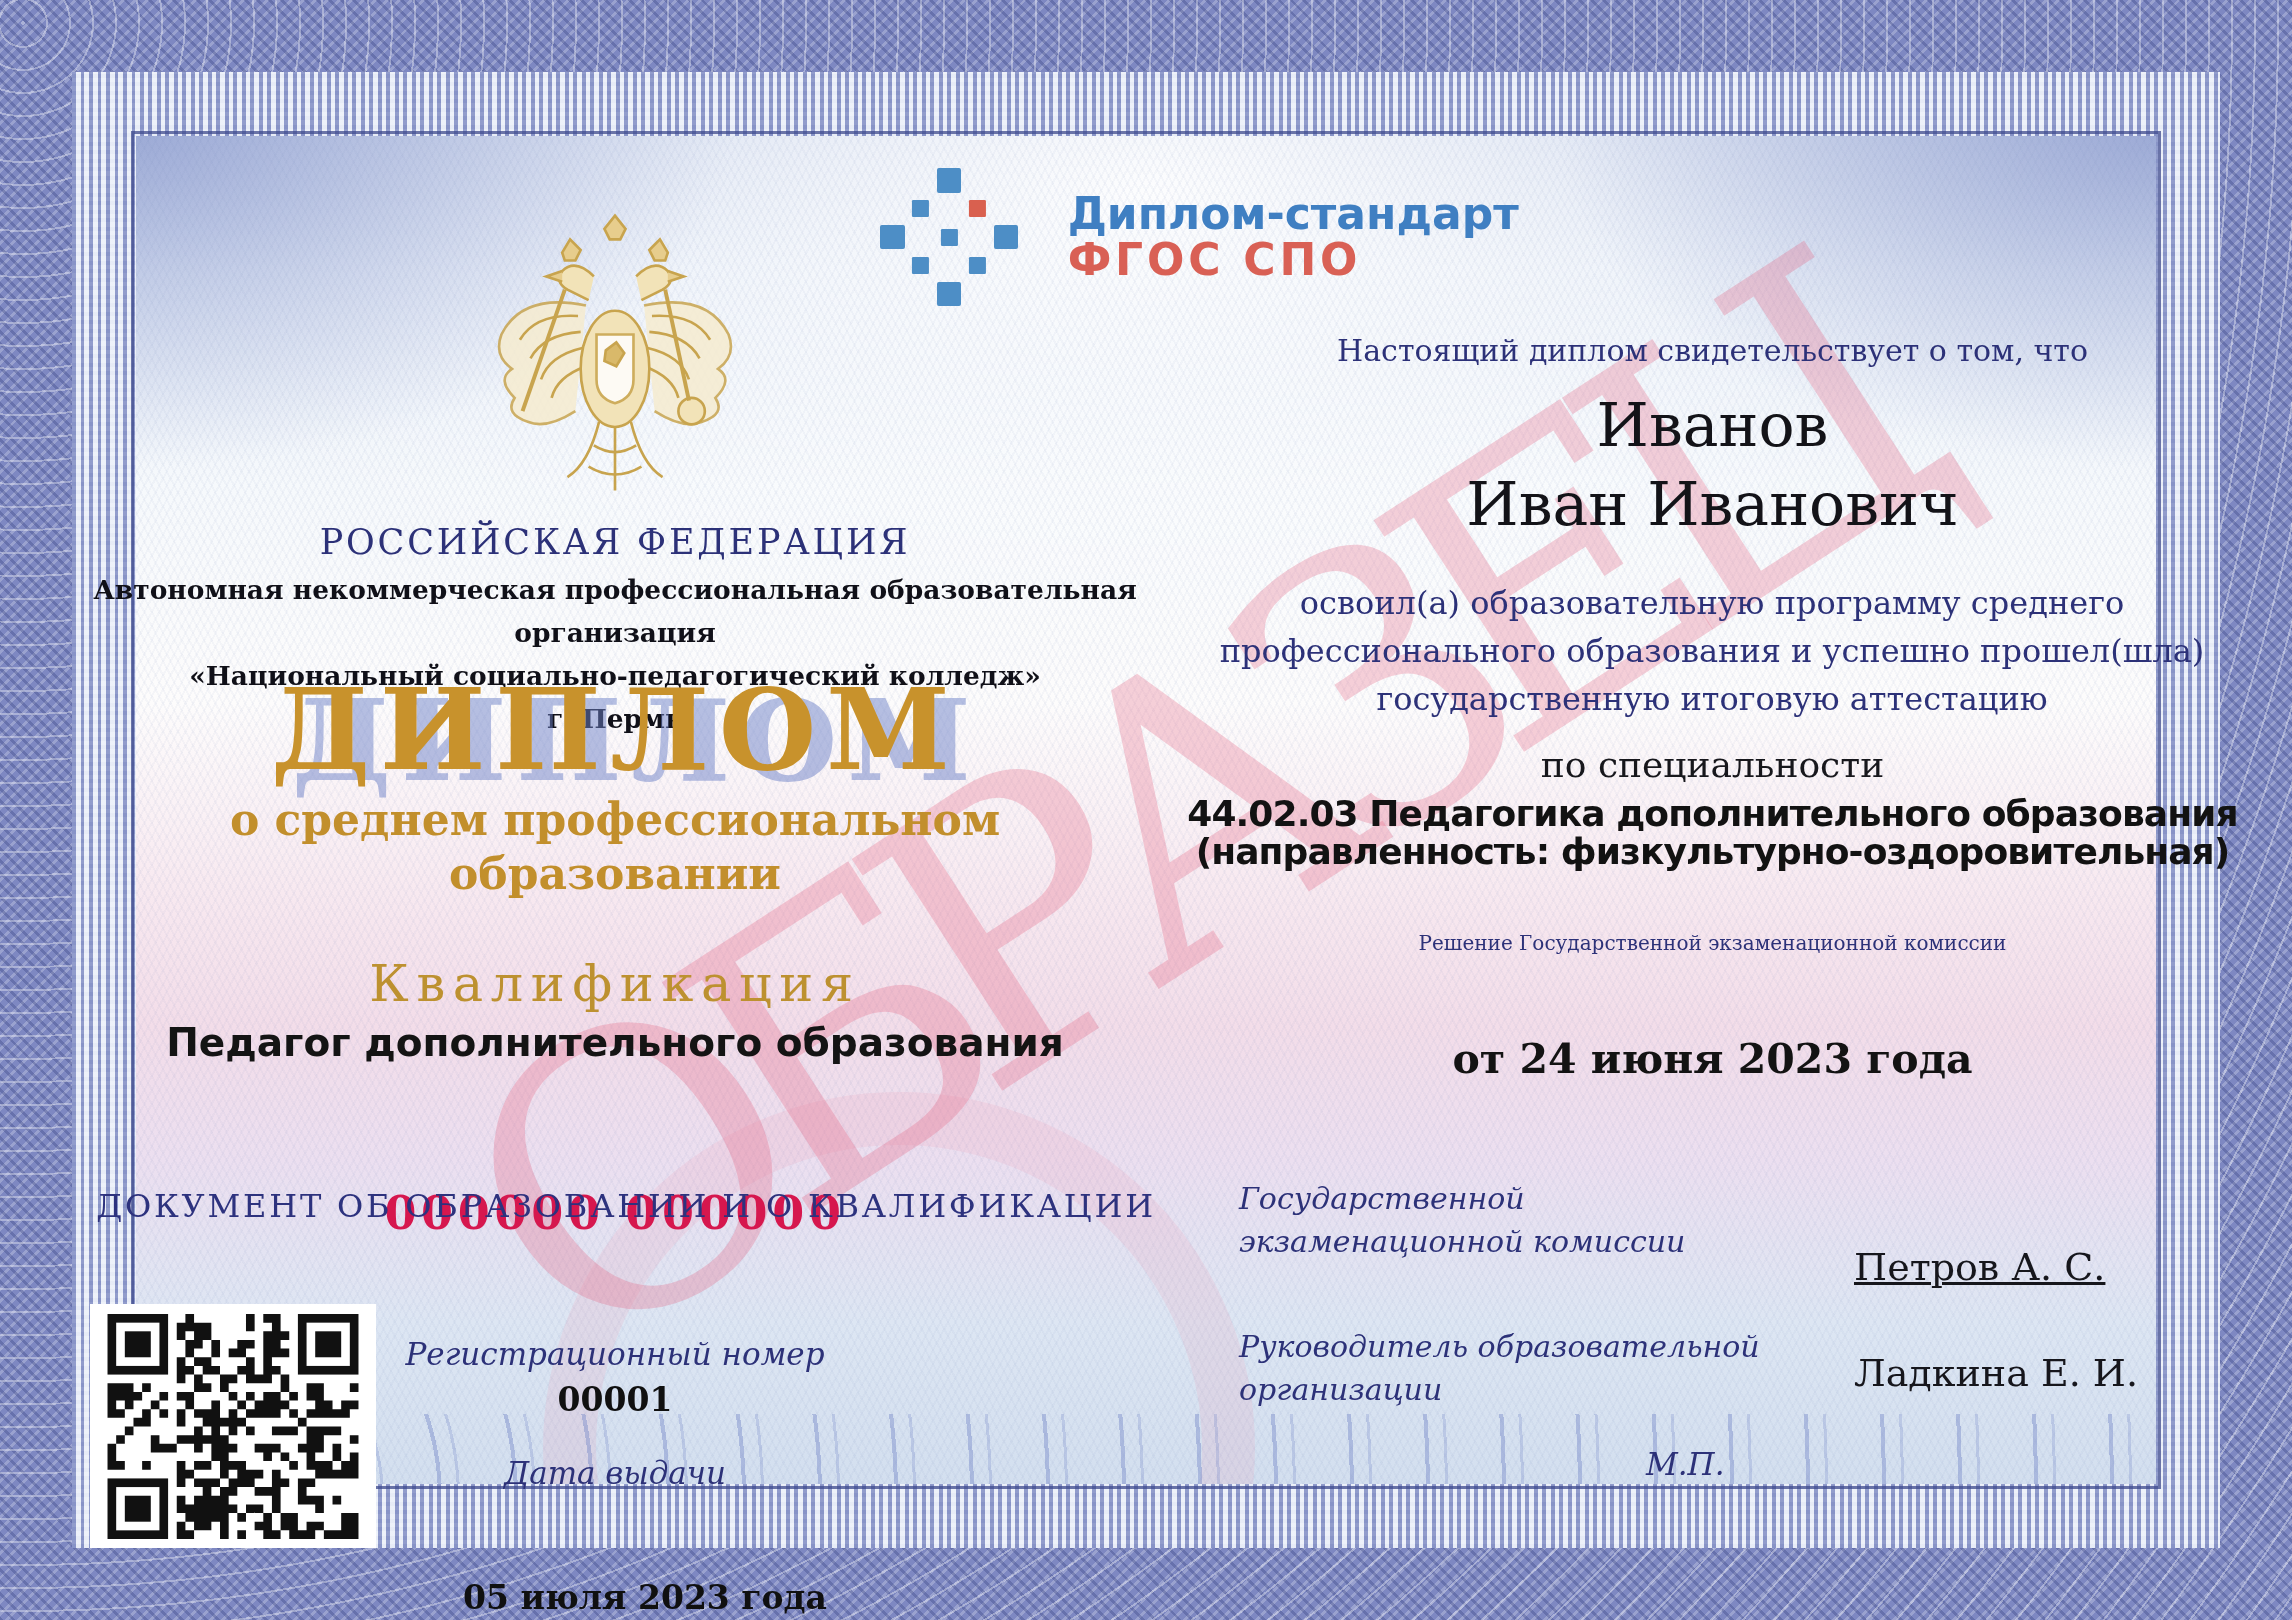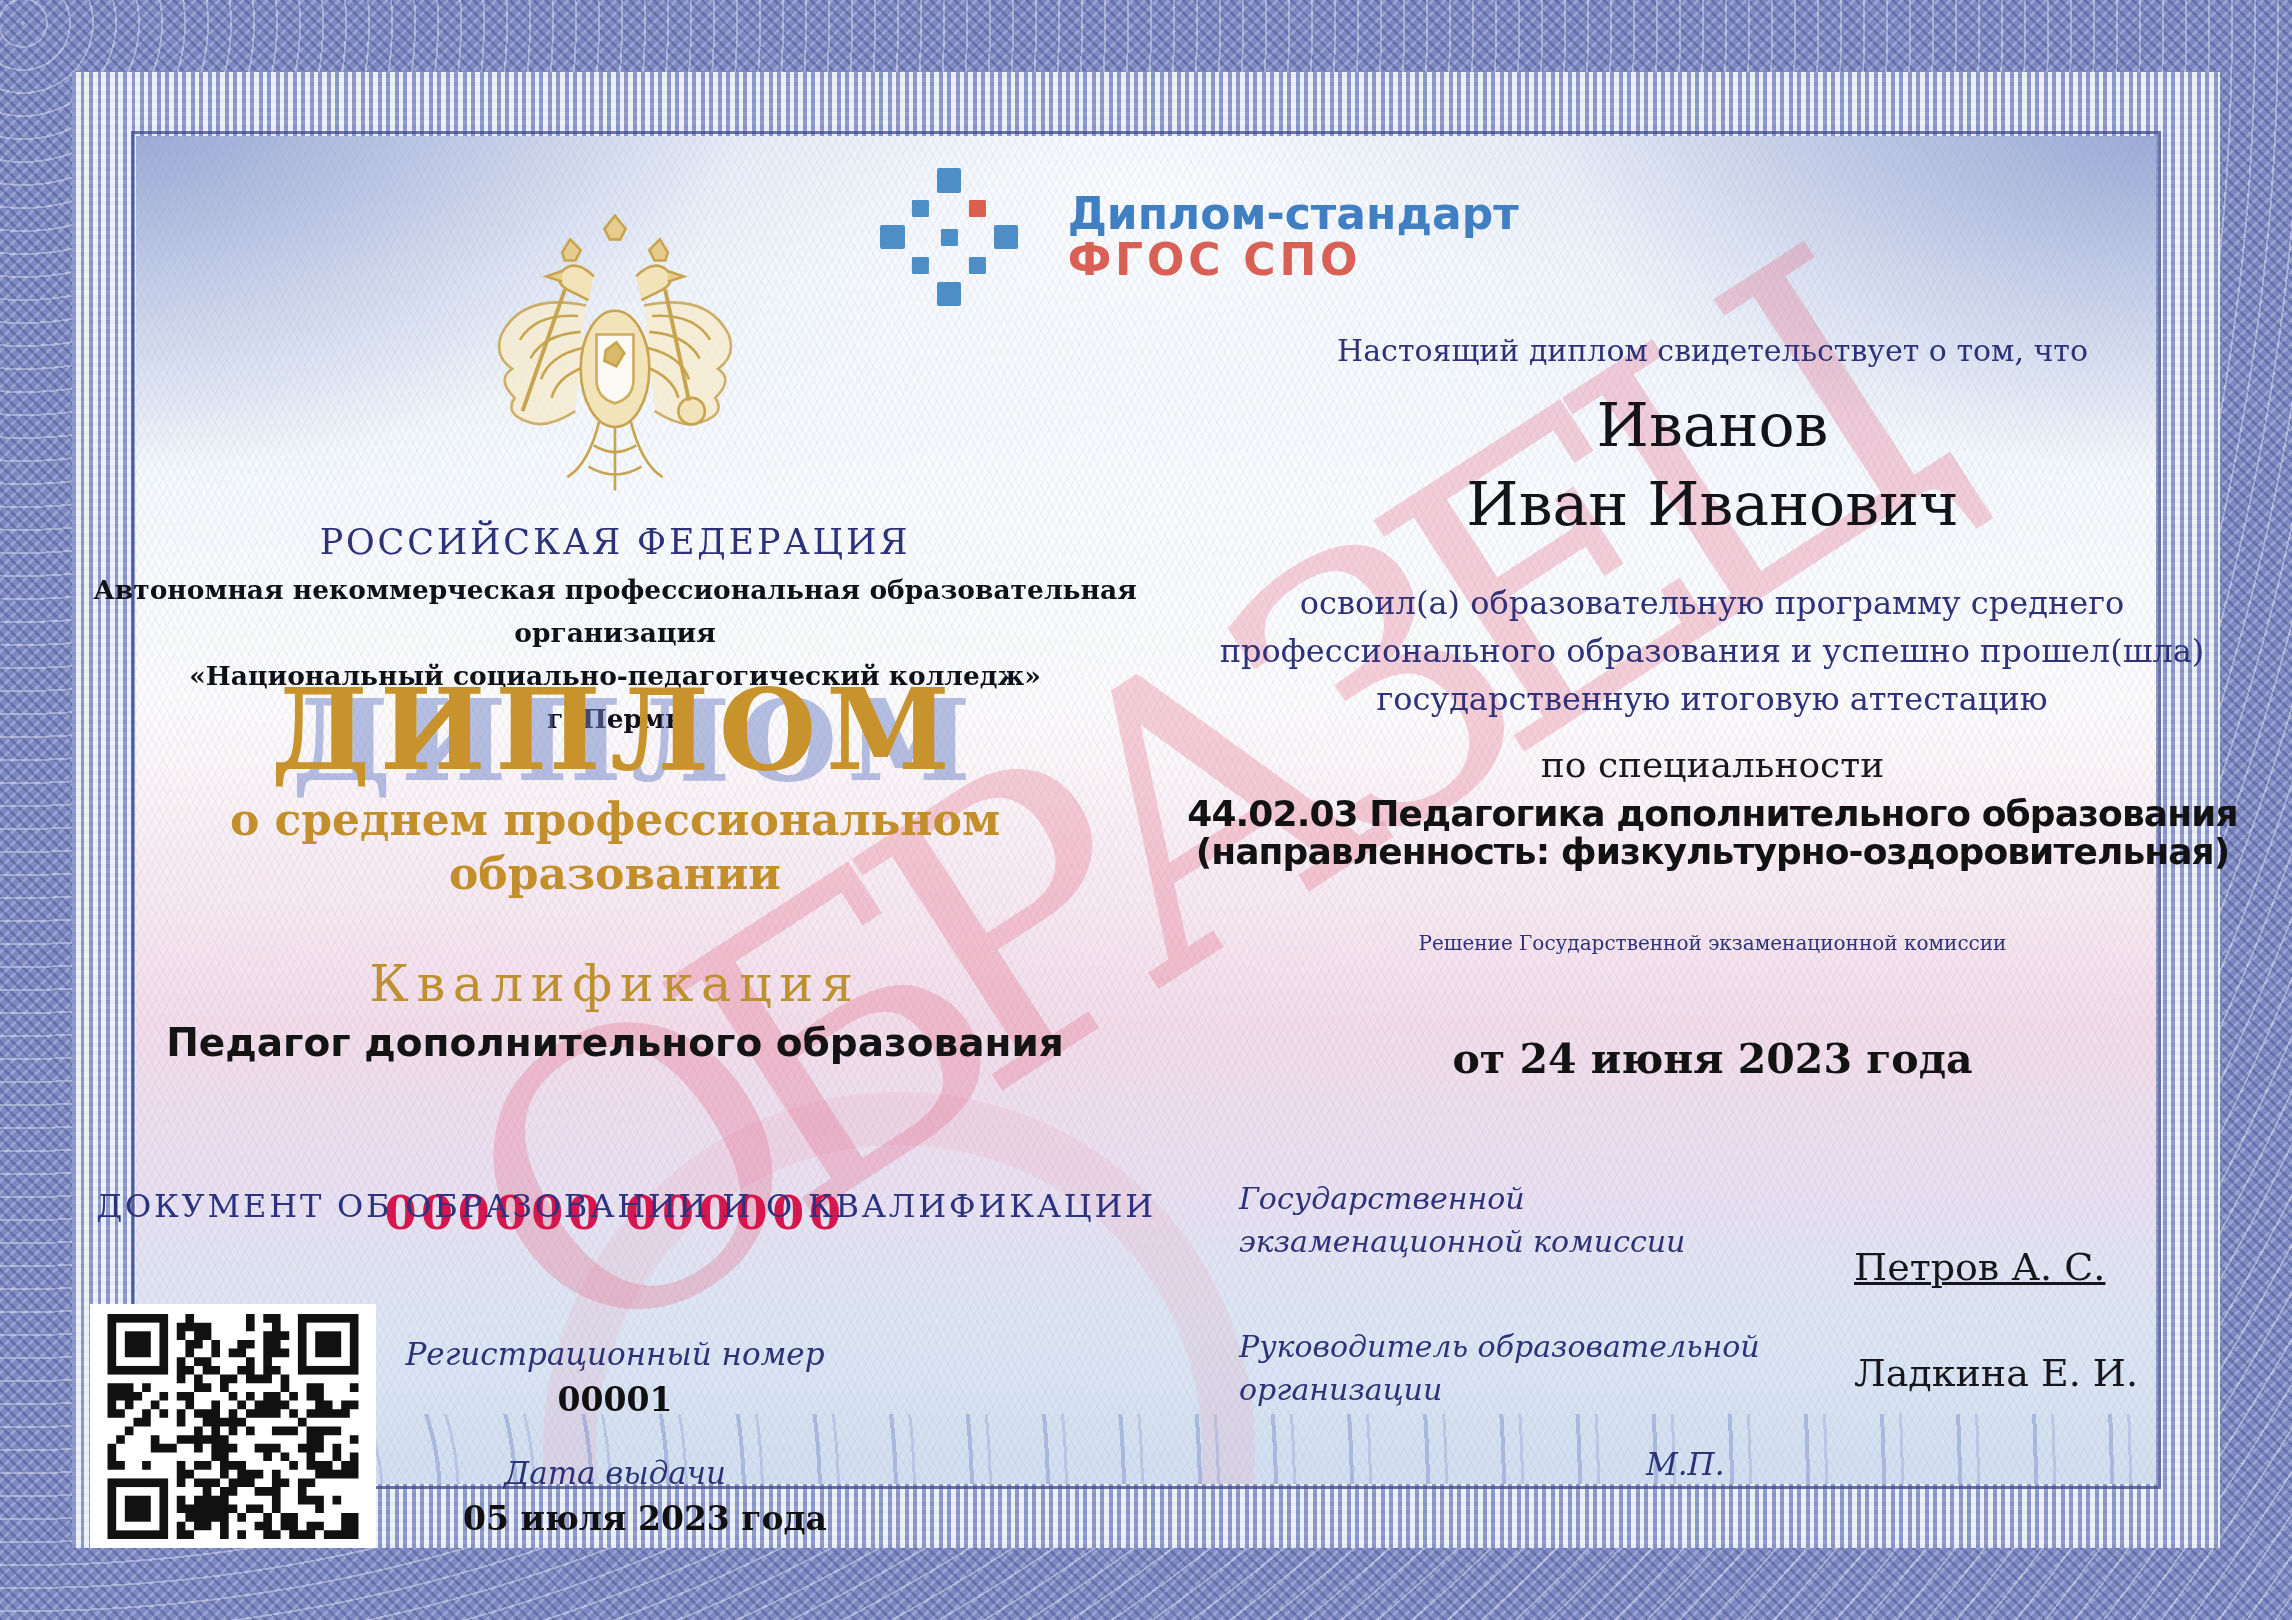--- a/index.html
+++ b/index.html
@@ -196,21 +196,21 @@
       <div class="gold-sub">о среднем профессиональном</div>
       <div class="gold-sub">образовании</div>
     </div>
     <div class="abs ctr qual-label" style="top:954px;width:100%;">Квалификация</div>
     <div class="abs ctr qual-value" style="top:1020px;width:100%;">Педагог дополнительного образования</div>
     <div class="abs ctr serial" style="top:1186px;width:100%;">000000 000000</div>
     <div class="abs ctr doc-caption" style="top:1187px;width:100%;">ДОКУМЕНТ ОБ ОБРАЗОВАНИИ И О КВАЛИФИКАЦИИ</div>
     <div class="abs ctr script reg-label" style="top:1336px;width:100%;">Регистрационный номер</div>
     <div class="abs ctr reg-value" style="top:1380px;width:100%;">00001</div>
     <div class="abs ctr script reg-label" style="top:1455px;width:100%;">Дата выдачи</div>
-    <div class="abs ctr reg-value" style="top:1499px;width:100%;padding-left:30px;">05 июля 2023 года</div>
+    <div class="abs ctr reg-value" style="top:1578px;width:100%;padding-left:30px;">05 июля 2023 года</div>
   </div>
 
   <div class="qr-patch">
     <svg width="252" height="225" viewBox="0 0 29 26">
       <rect width="29" height="26" fill="#fff"></rect>
       <g id="qr-modules" fill="#111">
           <path d="M9 0h1v1h-1zM16 0h1v1h-1zM18 0h1v1h-1zM19 0h1v1h-1zM8 1h1v1h-1zM9 1h1v1h-1zM10 1h1v1h-1zM11 1h1v1h-1zM16 1h1v1h-1zM19 1h1v1h-1zM8 2h1v1h-1zM10 2h1v1h-1zM11 2h1v1h-1zM18 2h1v1h-1zM19 2h1v1h-1zM20 2h1v1h-1zM9 3h1v1h-1zM10 3h1v1h-1zM12 3h1v1h-1zM15 3h1v1h-1zM16 3h1v1h-1zM18 3h1v1h-1zM19 3h1v1h-1zM9 4h1v1h-1zM12 4h1v1h-1zM14 4h1v1h-1zM15 4h1v1h-1zM18 4h1v1h-1zM19 4h1v1h-1zM20 4h1v1h-1zM8 5h1v1h-1zM10 5h1v1h-1zM11 5h1v1h-1zM16 5h1v1h-1zM18 5h1v1h-1zM8 6h1v1h-1zM9 6h1v1h-1zM11 6h1v1h-1zM12 6h1v1h-1zM15 6h1v1h-1zM16 6h1v1h-1zM18 6h1v1h-1zM19 6h1v1h-1zM8 7h1v1h-1zM10 7h1v1h-1zM13 7h1v1h-1zM14 7h1v1h-1zM16 7h1v1h-1zM17 7h1v1h-1zM18 7h1v1h-1zM20 7h1v1h-1zM0 8h1v1h-1zM1 8h1v1h-1zM2 8h1v1h-1zM4 8h1v1h-1zM10 8h1v1h-1zM11 8h1v1h-1zM13 8h1v1h-1zM20 8h1v1h-1zM23 8h1v1h-1zM24 8h1v1h-1zM28 8h1v1h-1zM0 9h1v1h-1zM1 9h1v1h-1zM2 9h1v1h-1zM3 9h1v1h-1zM6 9h1v1h-1zM8 9h1v1h-1zM9 9h1v1h-1zM14 9h1v1h-1zM16 9h1v1h-1zM18 9h1v1h-1zM19 9h1v1h-1zM21 9h1v1h-1zM23 9h1v1h-1zM24 9h1v1h-1zM0 10h1v1h-1zM2 10h1v1h-1zM5 10h1v1h-1zM9 10h1v1h-1zM12 10h1v1h-1zM15 10h1v1h-1zM17 10h1v1h-1zM18 10h1v1h-1zM19 10h1v1h-1zM20 10h1v1h-1zM24 10h1v1h-1zM25 10h1v1h-1zM27 10h1v1h-1zM28 10h1v1h-1zM0 11h1v1h-1zM1 11h1v1h-1zM4 11h1v1h-1zM6 11h1v1h-1zM8 11h1v1h-1zM10 11h1v1h-1zM11 11h1v1h-1zM12 11h1v1h-1zM14 11h1v1h-1zM16 11h1v1h-1zM17 11h1v1h-1zM18 11h1v1h-1zM19 11h1v1h-1zM21 11h1v1h-1zM23 11h1v1h-1zM24 11h1v1h-1zM25 11h1v1h-1zM26 11h1v1h-1zM27 11h1v1h-1zM3 12h1v1h-1zM4 12h1v1h-1zM8 12h1v1h-1zM11 12h1v1h-1zM12 12h1v1h-1zM13 12h1v1h-1zM14 12h1v1h-1zM15 12h1v1h-1zM22 12h1v1h-1zM2 13h1v1h-1zM10 13h1v1h-1zM12 13h1v1h-1zM14 13h1v1h-1zM16 13h1v1h-1zM19 13h1v1h-1zM20 13h1v1h-1zM21 13h1v1h-1zM23 13h1v1h-1zM24 13h1v1h-1zM25 13h1v1h-1zM26 13h1v1h-1zM1 14h1v1h-1zM5 14h1v1h-1zM8 14h1v1h-1zM9 14h1v1h-1zM10 14h1v1h-1zM11 14h1v1h-1zM12 14h1v1h-1zM13 14h1v1h-1zM23 14h1v1h-1zM24 14h1v1h-1zM28 14h1v1h-1zM0 15h1v1h-1zM5 15h1v1h-1zM6 15h1v1h-1zM7 15h1v1h-1zM10 15h1v1h-1zM12 15h1v1h-1zM13 15h1v1h-1zM14 15h1v1h-1zM17 15h1v1h-1zM18 15h1v1h-1zM19 15h1v1h-1zM22 15h1v1h-1zM23 15h1v1h-1zM24 15h1v1h-1zM26 15h1v1h-1zM0 16h1v1h-1zM12 16h1v1h-1zM13 16h1v1h-1zM18 16h1v1h-1zM20 16h1v1h-1zM23 16h1v1h-1zM26 16h1v1h-1zM28 16h1v1h-1zM0 17h1v1h-1zM1 17h1v1h-1zM4 17h1v1h-1zM8 17h1v1h-1zM10 17h1v1h-1zM11 17h1v1h-1zM13 17h1v1h-1zM14 17h1v1h-1zM15 17h1v1h-1zM21 17h1v1h-1zM23 17h1v1h-1zM24 17h1v1h-1zM25 17h1v1h-1zM27 17h1v1h-1zM28 17h1v1h-1zM8 18h1v1h-1zM9 18h1v1h-1zM13 18h1v1h-1zM15 18h1v1h-1zM16 18h1v1h-1zM17 18h1v1h-1zM19 18h1v1h-1zM24 18h1v1h-1zM25 18h1v1h-1zM26 18h1v1h-1zM27 18h1v1h-1zM28 18h1v1h-1zM8 19h1v1h-1zM10 19h1v1h-1zM11 19h1v1h-1zM12 19h1v1h-1zM14 19h1v1h-1zM15 19h1v1h-1zM16 19h1v1h-1zM19 19h1v1h-1zM20 19h1v1h-1zM22 19h1v1h-1zM23 19h1v1h-1zM11 20h1v1h-1zM13 20h1v1h-1zM14 20h1v1h-1zM17 20h1v1h-1zM18 20h1v1h-1zM19 20h1v1h-1zM22 20h1v1h-1zM8 21h1v1h-1zM10 21h1v1h-1zM11 21h1v1h-1zM12 21h1v1h-1zM13 21h1v1h-1zM19 21h1v1h-1zM22 21h1v1h-1zM23 21h1v1h-1zM24 21h1v1h-1zM26 21h1v1h-1zM8 22h1v1h-1zM9 22h1v1h-1zM10 22h1v1h-1zM11 22h1v1h-1zM12 22h1v1h-1zM13 22h1v1h-1zM14 22h1v1h-1zM16 22h1v1h-1zM17 22h1v1h-1zM19 22h1v1h-1zM24 22h1v1h-1zM9 23h1v1h-1zM10 23h1v1h-1zM11 23h1v1h-1zM12 23h1v1h-1zM13 23h1v1h-1zM15 23h1v1h-1zM18 23h1v1h-1zM20 23h1v1h-1zM21 23h1v1h-1zM27 23h1v1h-1zM28 23h1v1h-1zM8 24h1v1h-1zM10 24h1v1h-1zM11 24h1v1h-1zM13 24h1v1h-1zM17 24h1v1h-1zM18 24h1v1h-1zM20 24h1v1h-1zM21 24h1v1h-1zM23 24h1v1h-1zM24 24h1v1h-1zM27 24h1v1h-1zM28 24h1v1h-1zM8 25h1v1h-1zM9 25h1v1h-1zM13 25h1v1h-1zM15 25h1v1h-1zM18 25h1v1h-1zM19 25h1v1h-1zM21 25h1v1h-1zM22 25h1v1h-1zM23 25h1v1h-1zM25 25h1v1h-1zM26 25h1v1h-1zM27 25h1v1h-1zM28 25h1v1h-1z"></path>
         </g>
 
       <g fill="none" stroke="#111" stroke-width="1">

